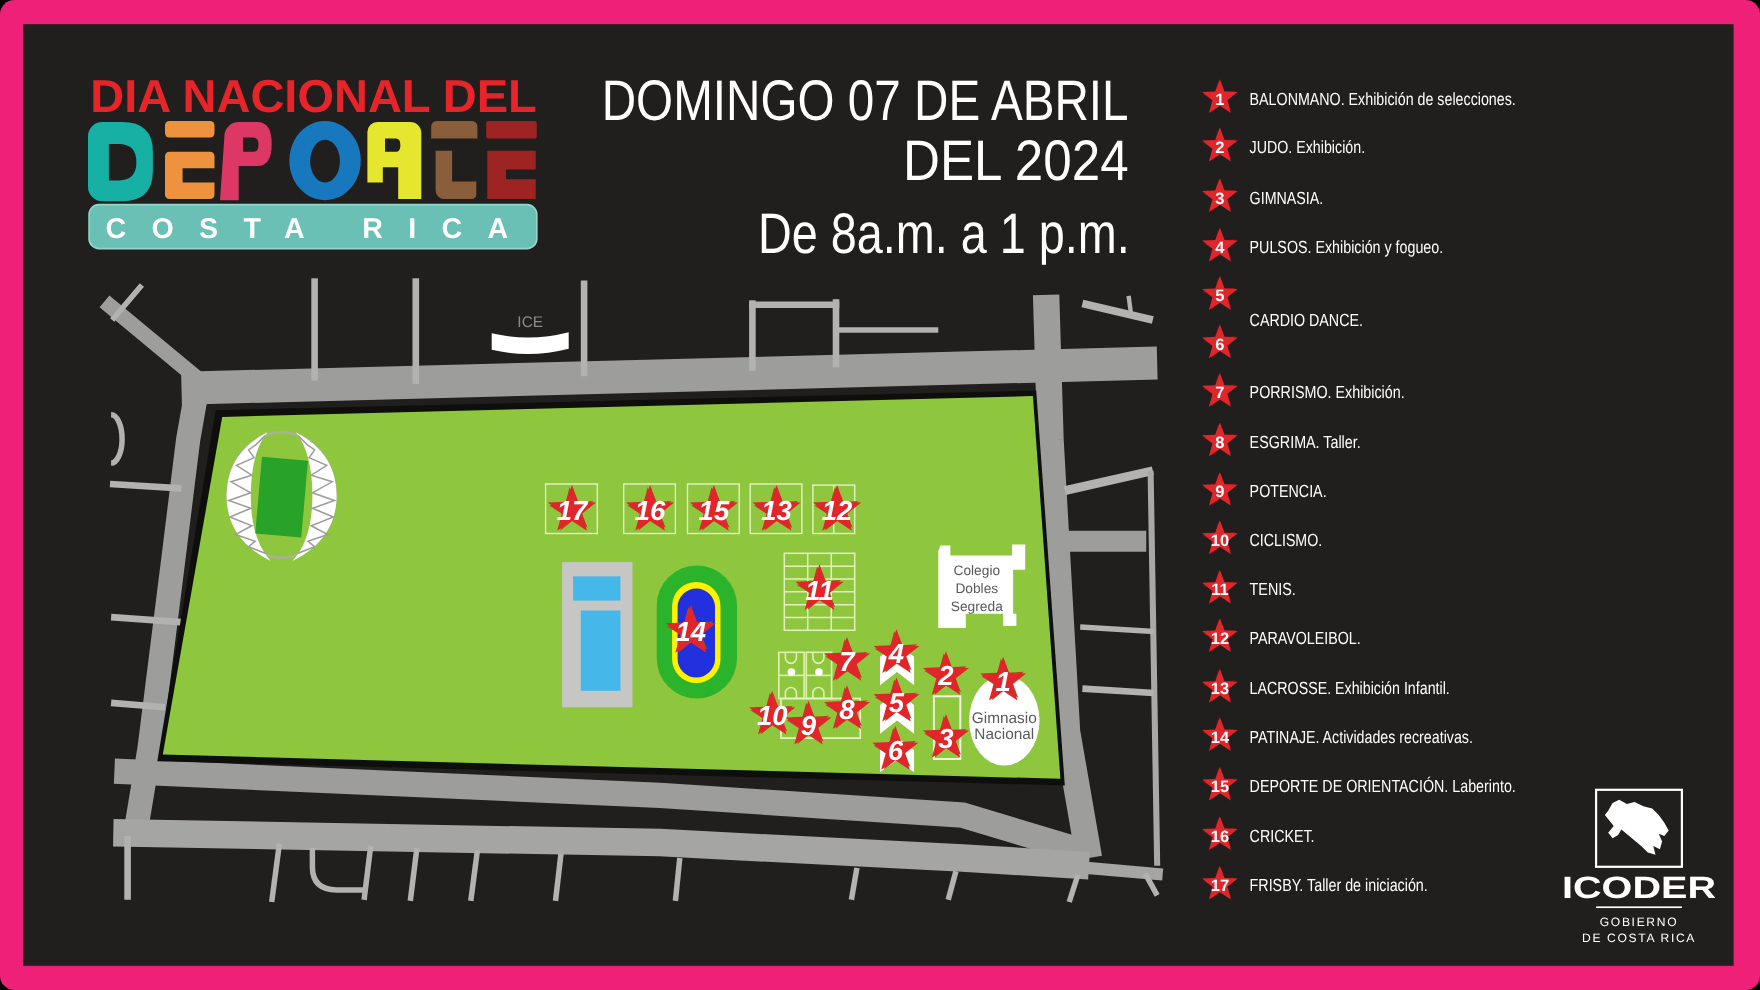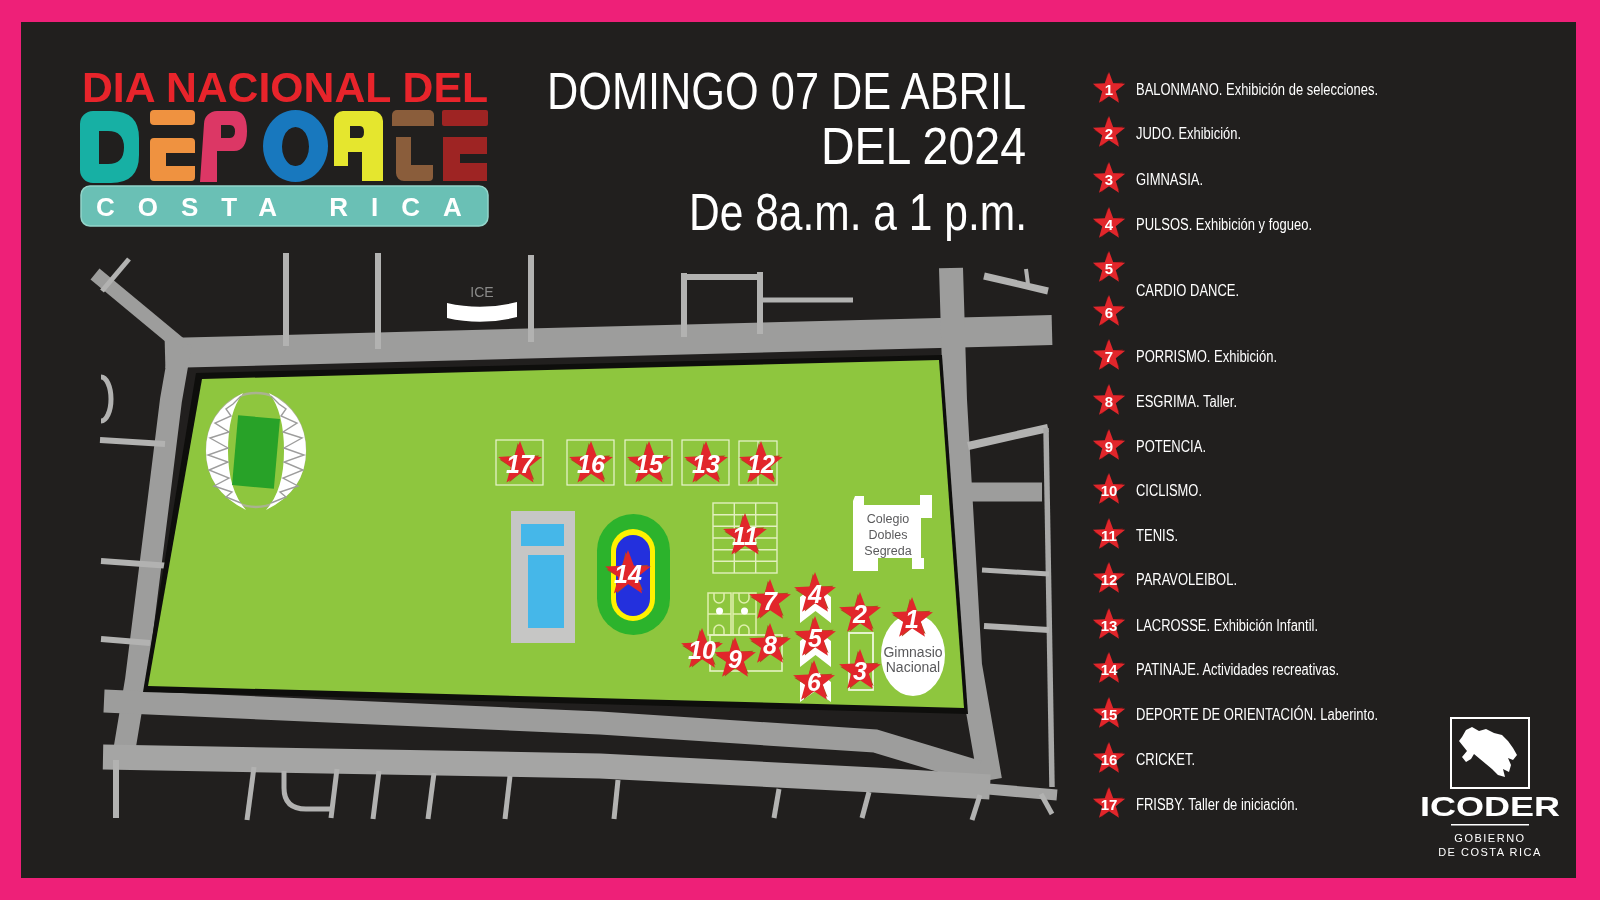--- a/index.html
+++ b/index.html
@@ -1,16 +1,16 @@
 <!DOCTYPE html>
 <html><head>
 <meta charset="utf-8">
 <style>
   html,body{margin:0;padding:0;background:#000;}
-  #page{width:1600px;height:900px;position:relative;overflow:hidden;font-family:"Liberation Sans",sans-serif;}
+  #page{width:1600px;height:900px;position:relative;overflow:hidden;font-family:"Liberation Sans",sans-serif;border-radius:13px;}
   svg{display:block}
 </style>
 </head>
 <body>
 <div id="page">
 <svg width="1600" height="900" viewBox="0 0 1600 900" xmlns="http://www.w3.org/2000/svg">
 <defs>
 <path id="st" d="M0,-1 L-0.247,-0.34 L-0.951,-0.309 L-0.399,0.13 L-0.588,0.809 L0,0.42 L0.588,0.809 L0.399,0.13 L0.951,-0.309 L0.247,-0.34 Z"></path>
 </defs>
 

